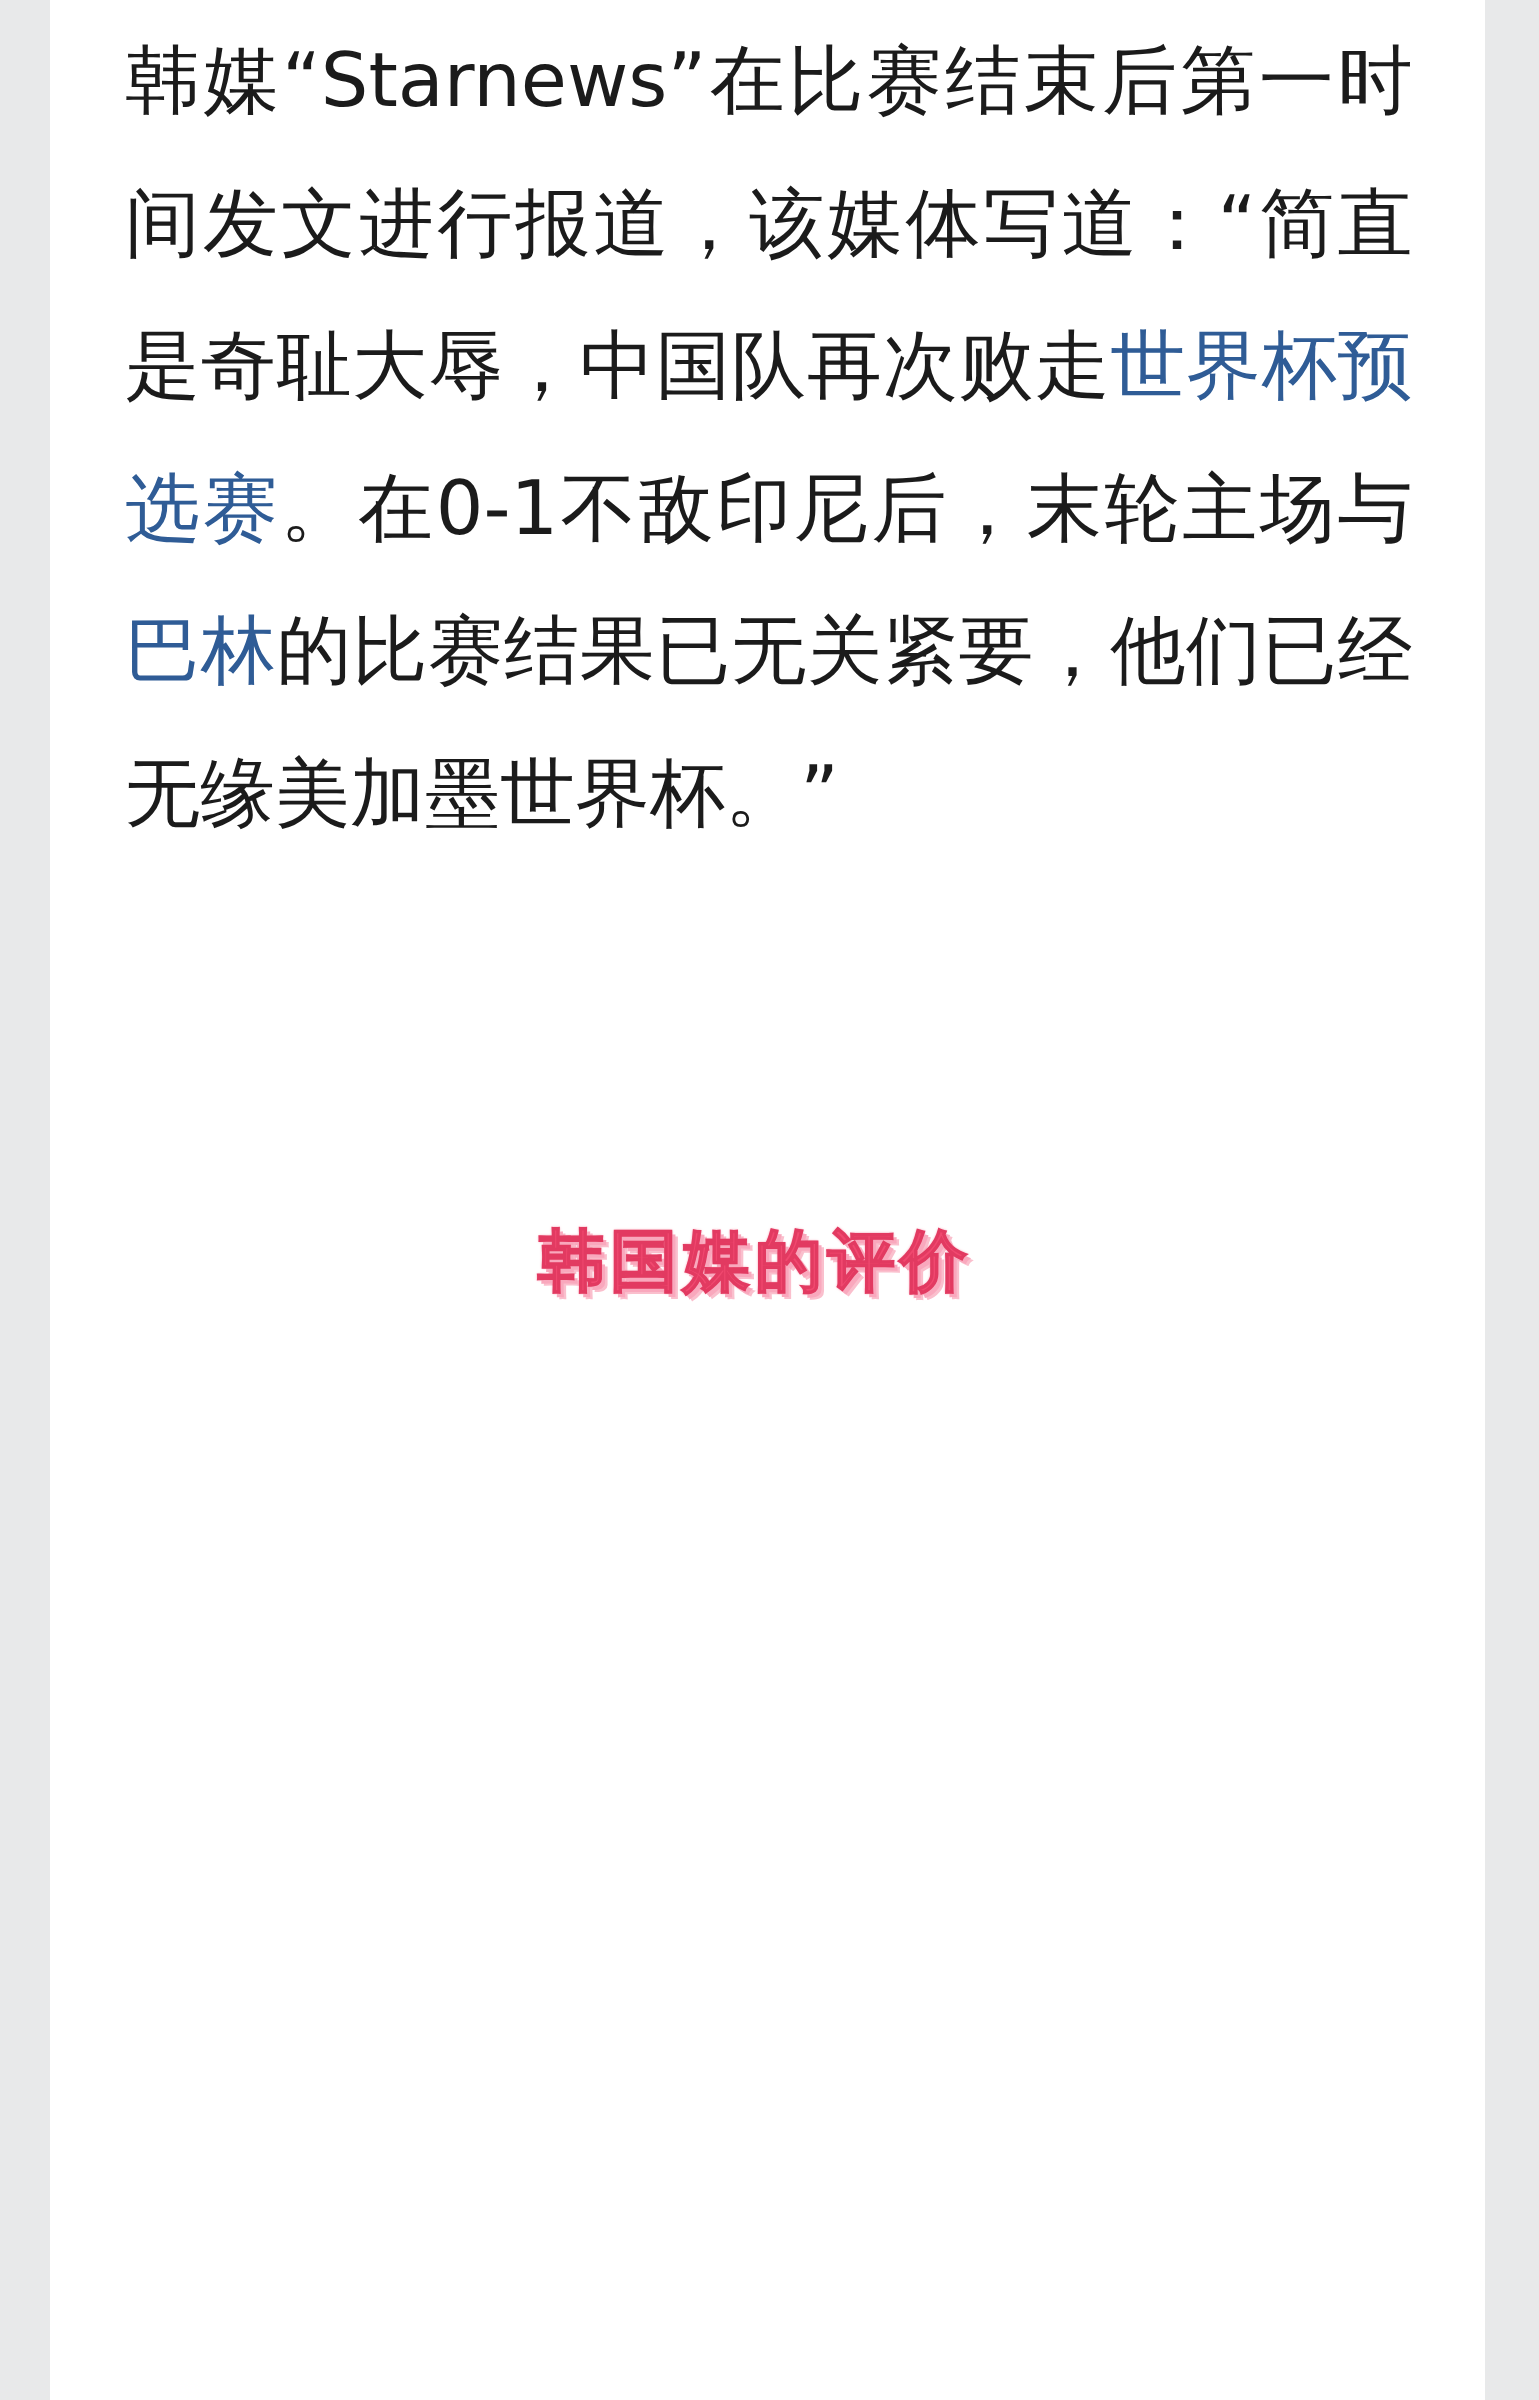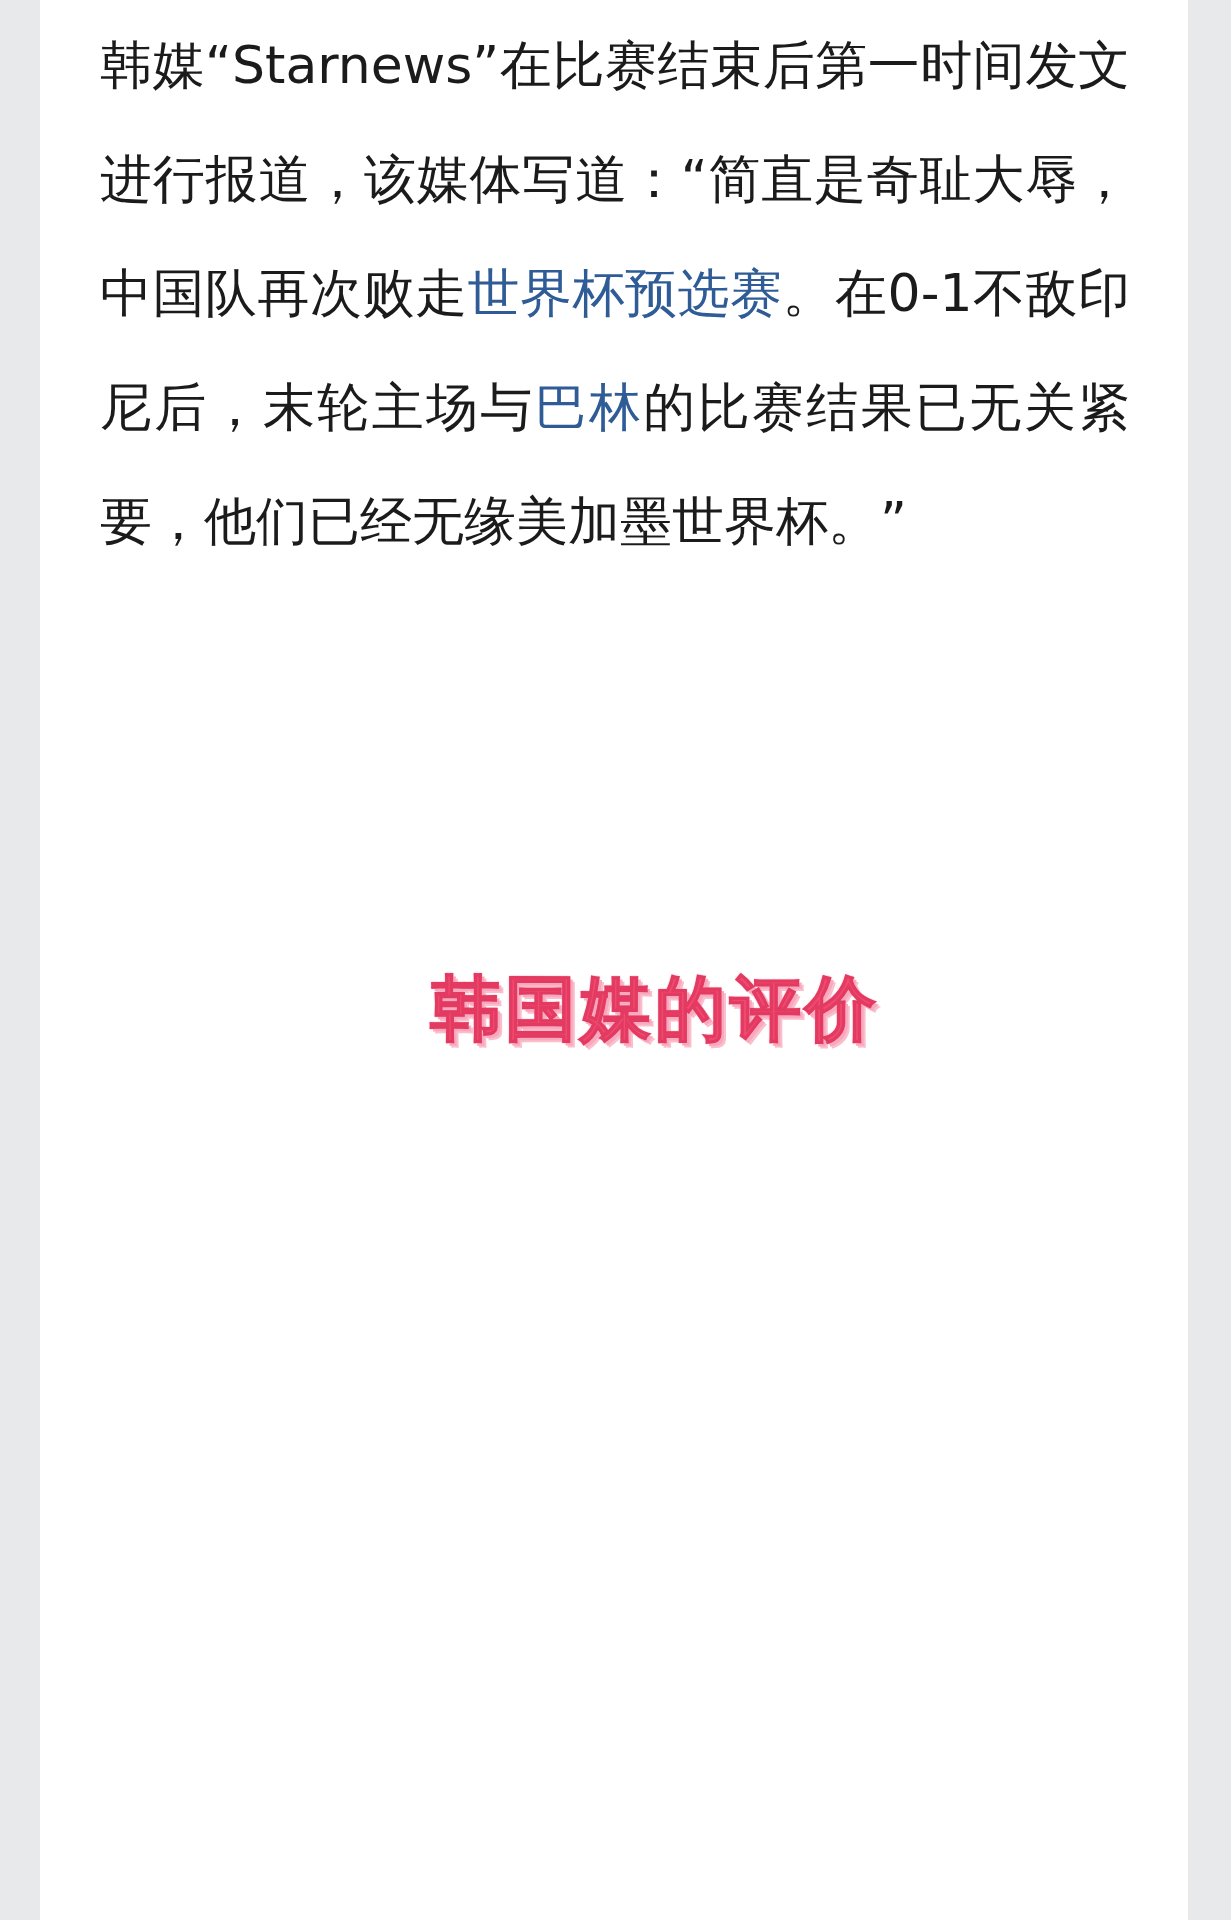--- a/index.html
+++ b/index.html
@@ -29,42 +29,42 @@
     background: #ffffff;
     box-sizing: border-box;
   }
   .content {
     position: absolute;
     left: 60px;
     top: 8px;
     width: 1030px;
   }
   .para {
-    font-size: 52px;
+    font-size: 60px;
     line-height: 114px;
     color: #1b1b1b;
     letter-spacing: 0px;
     text-align: justify;
     text-justify: inter-ideograph;
     font-weight: 400;
     margin: 0;
     word-break: break-all;
   }
   .para.second {
     margin-top: 108px;
   }
   .link {
     color: #2f5c96;
   }
   
   .annotation {
     position: absolute;
     left: 390px;
     top: 965px;
-    font-size: 71px;
+    font-size: 54px;
     line-height: 88px;
     font-weight: 700;
     color: #f0486f;
     letter-spacing: 4px;
     text-shadow:
       3px 3px 0 #f9a8bd,
       5px 5px 0 rgba(240,72,111,0.35),
       0 0 2px #f0486f;
     white-space: nowrap;
     -webkit-text-stroke: 1px #e23a61;

